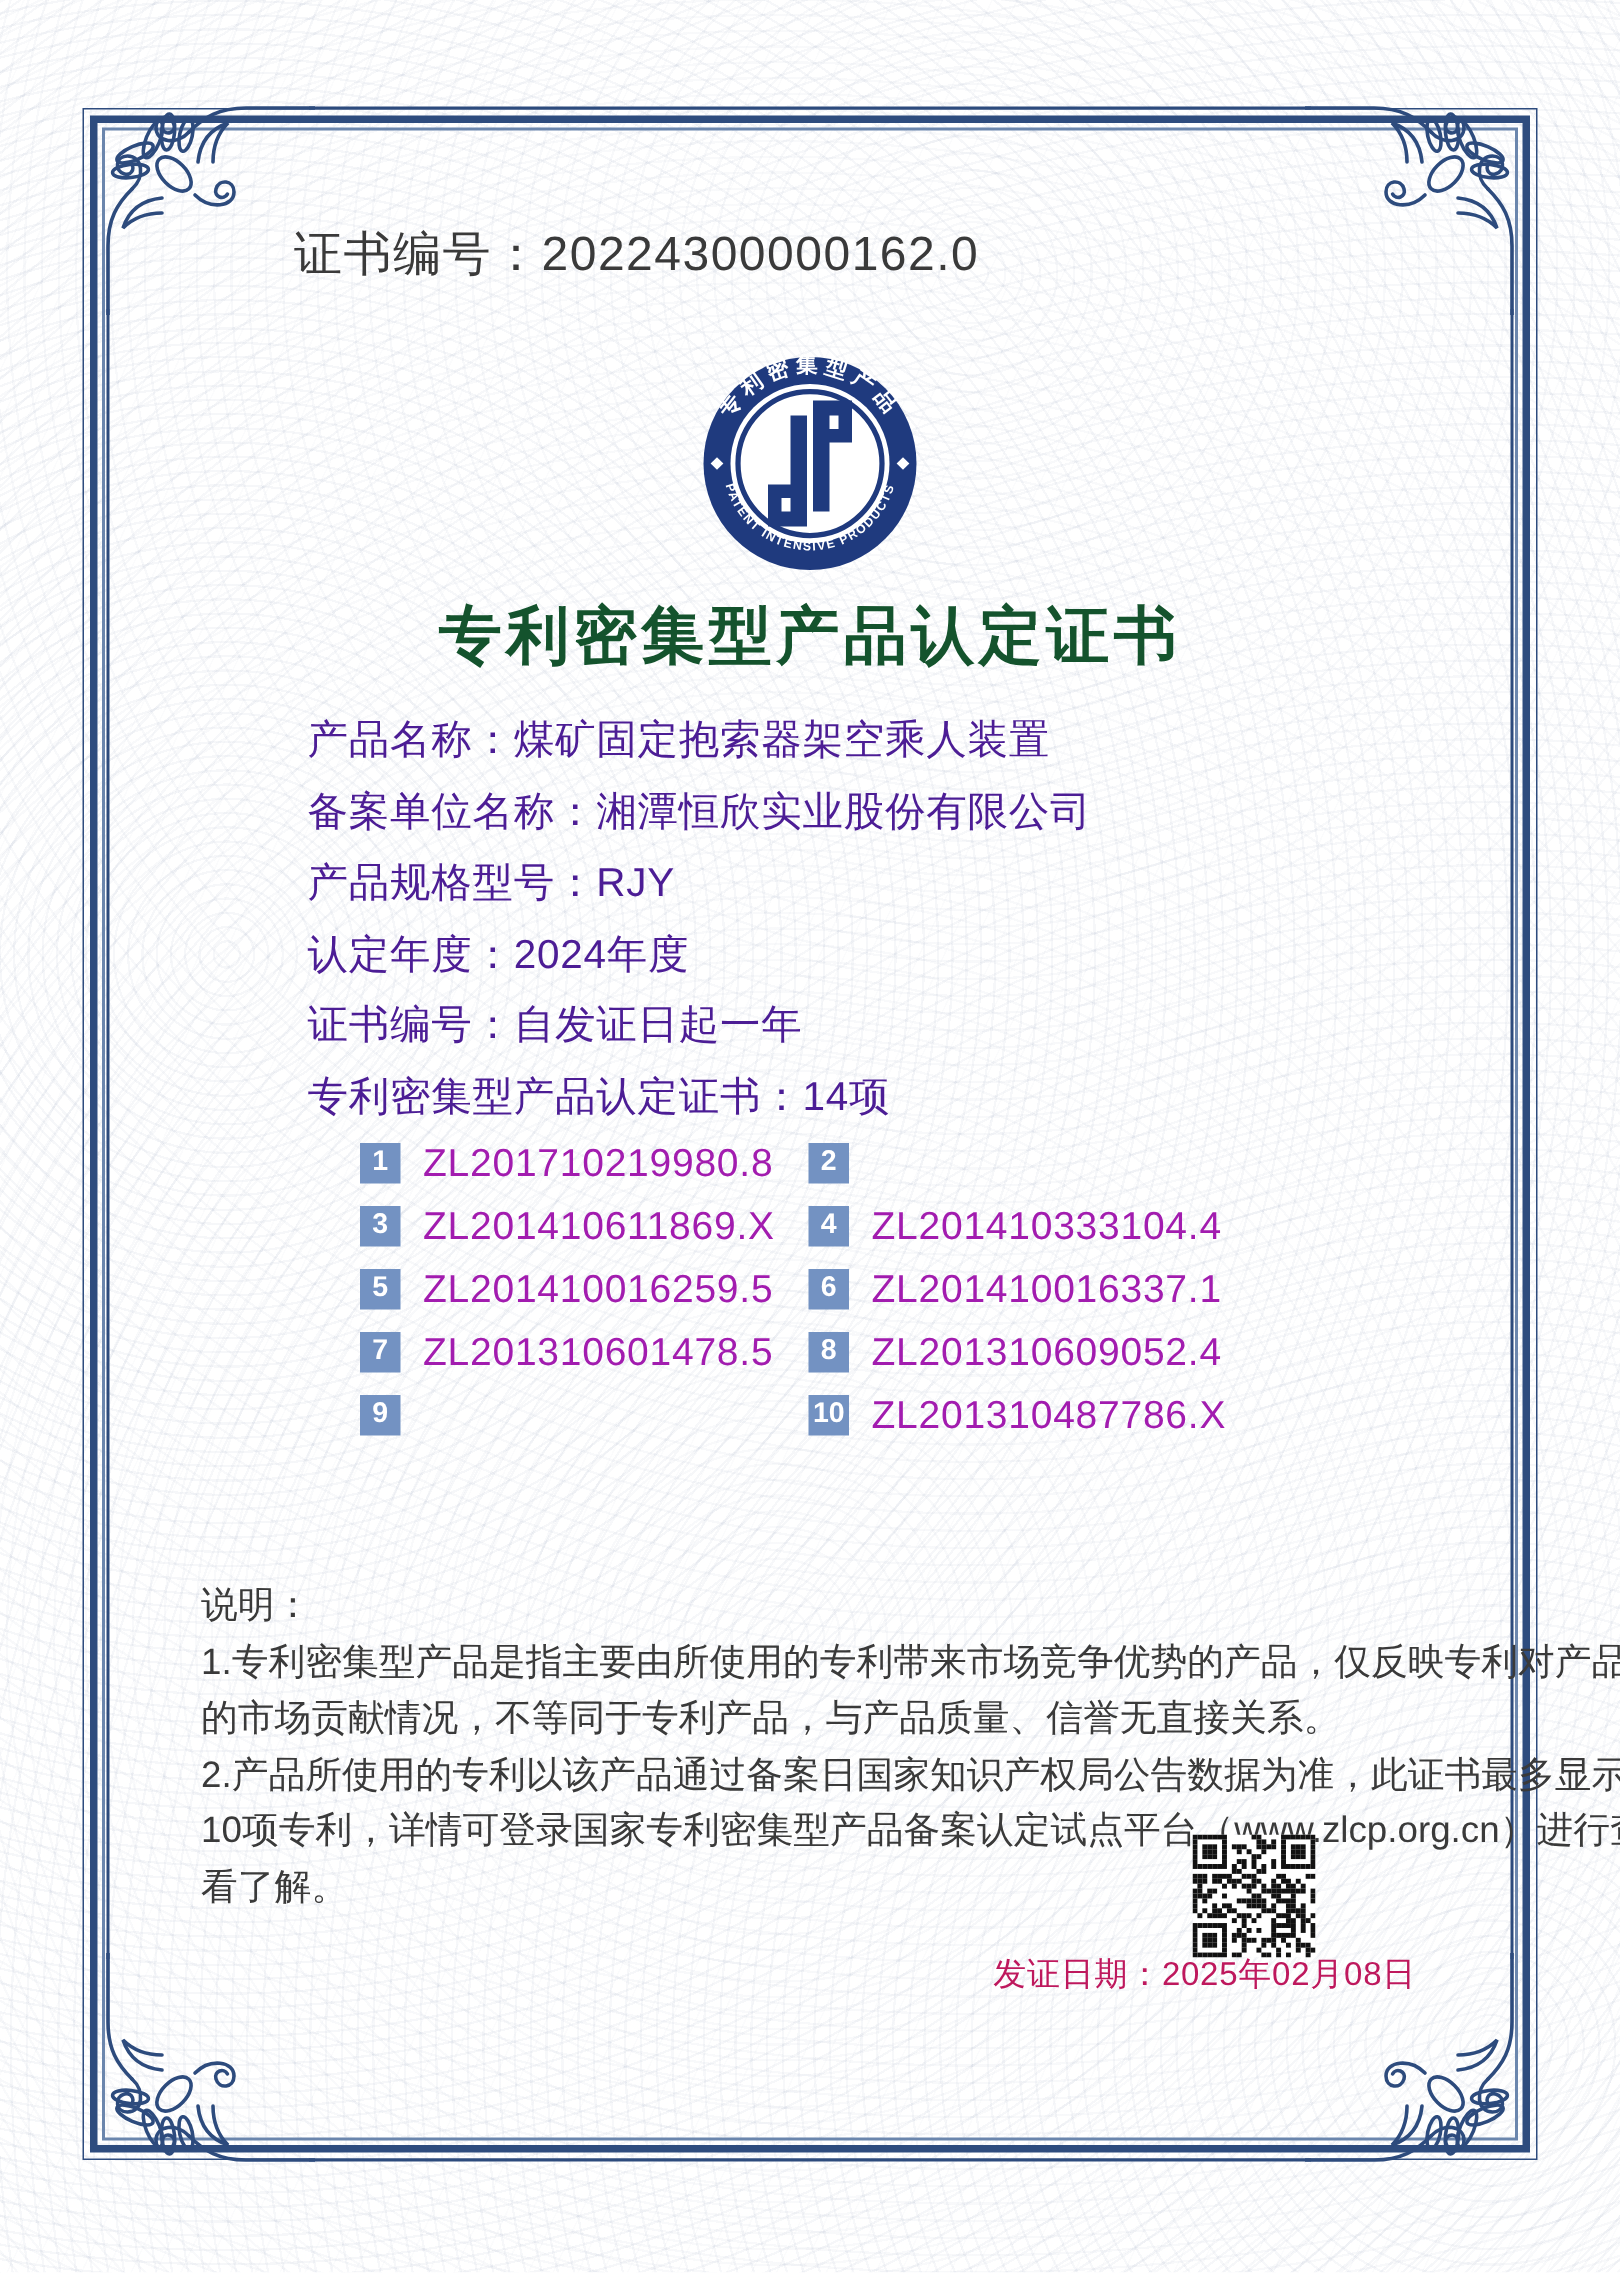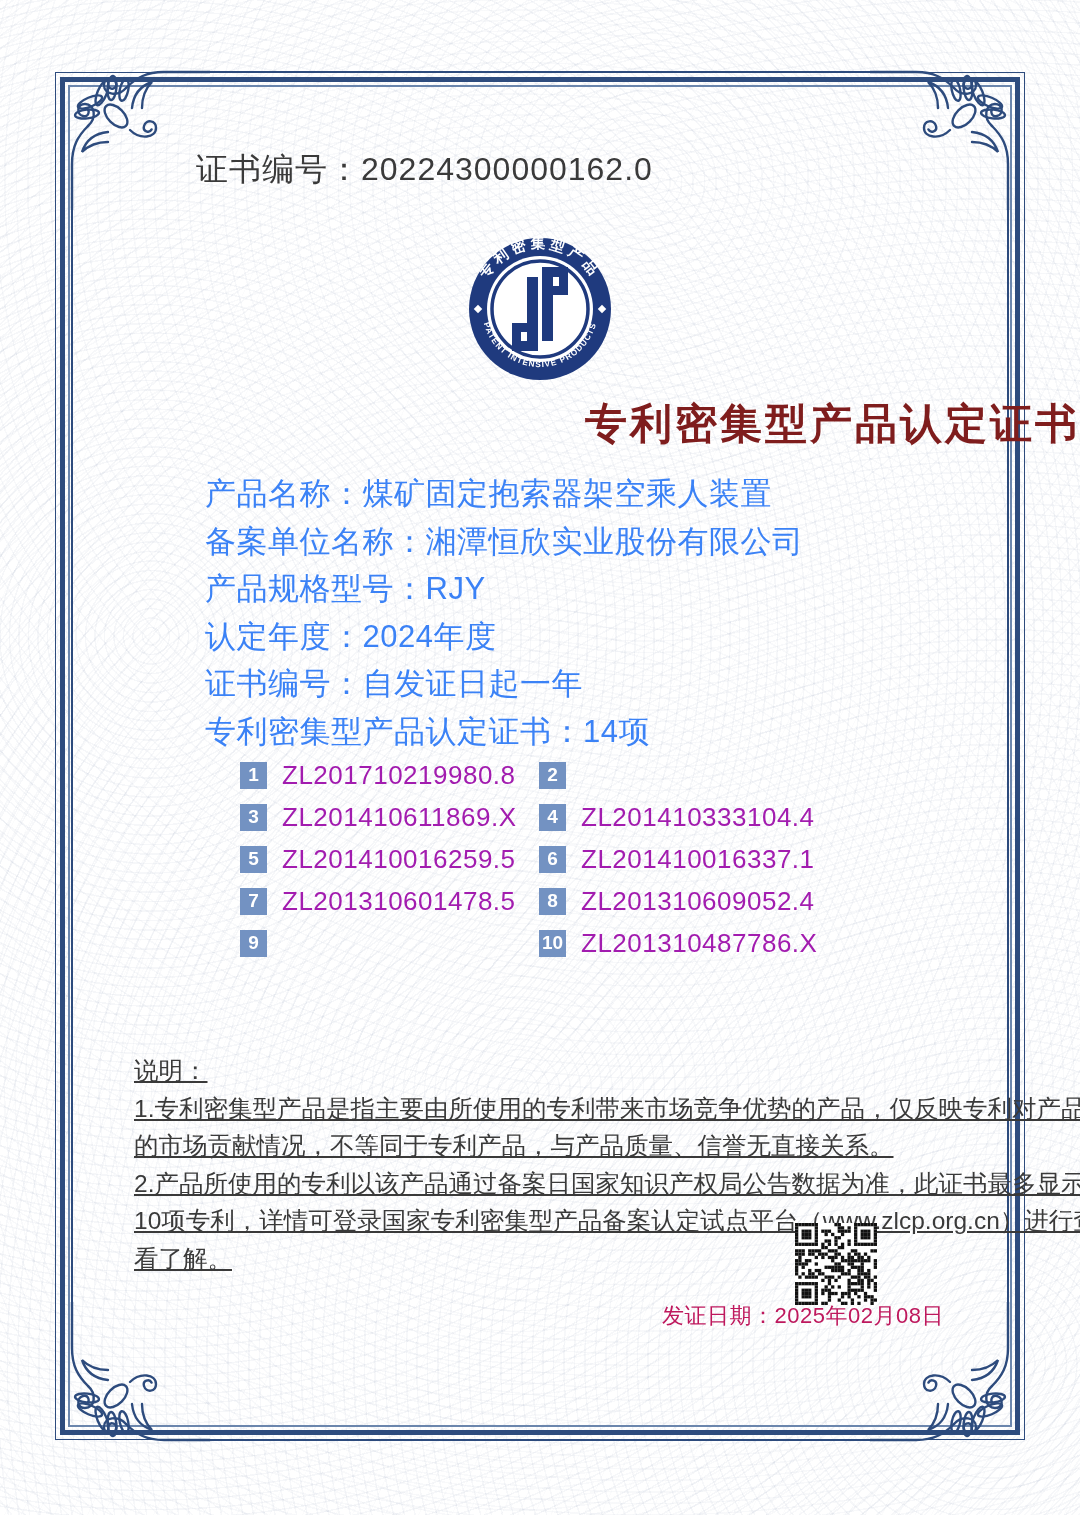--- a/index.html
+++ b/index.html
@@ -30,37 +30,37 @@
   .corner{position:absolute;width:150px;height:150px;pointer-events:none;}
   .corner svg{display:block;width:150px;height:150px;}
   .corner-tl{left:60px;top:60px;}
   .corner-tr{right:60px;top:60px;transform:scaleX(-1);}
   .corner-bl{left:60px;bottom:63px;transform:scaleY(-1);}
   .corner-br{right:60px;bottom:63px;transform:scale(-1,-1);}
 
   
   .cert-number{position:absolute;left:196px;top:148px;font-size:32px;color:#3a3a3a;letter-spacing:1px;}
   .logo{position:absolute;left:467px;top:236px;width:146px;height:146px;}
-  .title{position:absolute;left:0;right:0;top:396px;text-align:right;
+  .title{position:absolute;left:0;right:0;top:396px;text-align:center;
          font-family:"Liberation Serif",serif;font-weight:900;font-size:42px;
-         color:#7f1d1d;letter-spacing:3px;}
+         color:#14532d;letter-spacing:3px;}
   .fields{position:absolute;left:205px;top:470px;}
-  .field-row{height:47.5px;line-height:47.5px;font-size:31px;color:#3b82f6;letter-spacing:0.5px;}
+  .field-row{height:47.5px;line-height:47.5px;font-size:27px;color:#4c1d95;letter-spacing:0.5px;}
 
   .patents{position:absolute;left:240px;top:754px;display:grid;
            grid-template-columns:299px 330px;grid-auto-rows:42px;}
   .patent{display:flex;align-items:center;}
   .patent .idx{width:27px;height:27px;background:#7392c2;color:#fff;font-size:19px;
                font-weight:bold;display:flex;align-items:center;justify-content:center;
                flex:0 0 27px;}
   .patent .num{margin-left:15px;font-size:26px;color:#a21caf;letter-spacing:0.5px;}
 
   .notes{position:absolute;left:134px;top:1052px;width:820px;font-size:24.5px;
          color:#3a3a3a;line-height:37.5px;}
-  .notes .nline{white-space:nowrap;text-decoration:underline;}
+  .notes .nline{white-space:nowrap;}
 
   .qr{position:absolute;left:795px;top:1223px;width:82px;height:82px;}
   .qr svg{display:block;width:82px;height:82px;}
 
   .issue-date{position:absolute;right:136px;top:1301px;font-size:22px;color:#be185d;
               font-weight:500;letter-spacing:0.5px;}
 </style>
 </head>
 <body>
 

